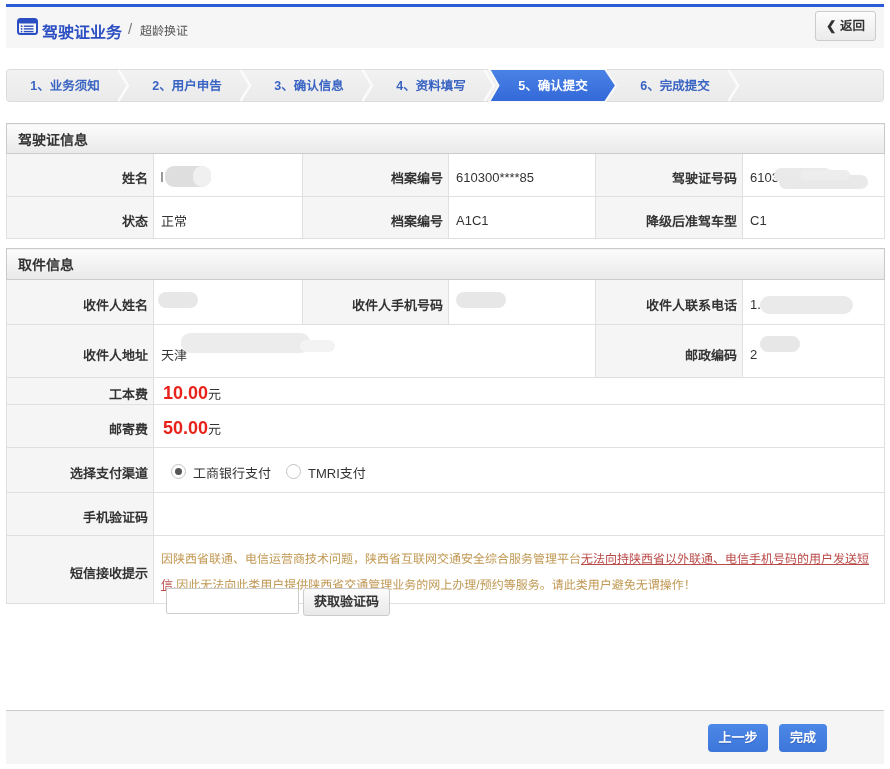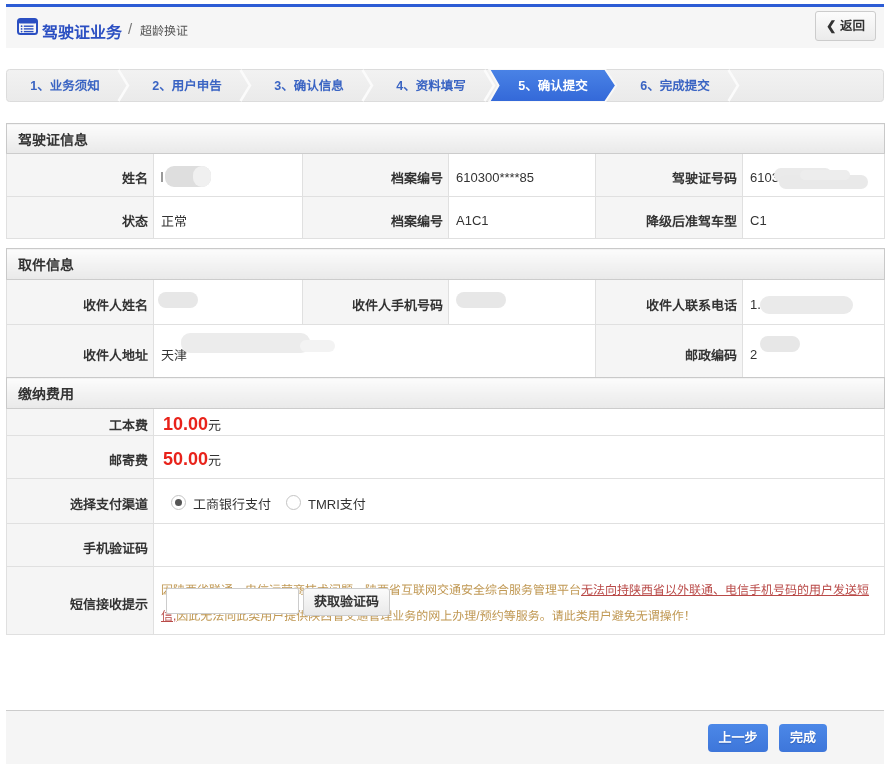--- a/index.html
+++ b/index.html
@@ -157,23 +157,20 @@
       </table>
   </div>
 
   <div class="abs sect" style="top:377px">
     <table>
       <colgroup>
           <col style="width:147px">
           <col style="width:731px">
         </colgroup>
       <tbody>
-          <tr>
-            <th colspan="2" style="height:30px">缴纳费用</th>
-          </tr>
       <tr style="height:24px">
             <td class="lb">工本费</td>
             <td class="vl"><span class="red">10.00</span><span class="yuan">元</span></td>
           </tr>
       <tr style="height:43px">
             <td class="lb">邮寄费</td>
             <td class="vl"><span class="red">50.00</span><span class="yuan">元</span></td>
           </tr>
       <tr style="height:45px">
             <td class="lb">选择支付渠道</td>

